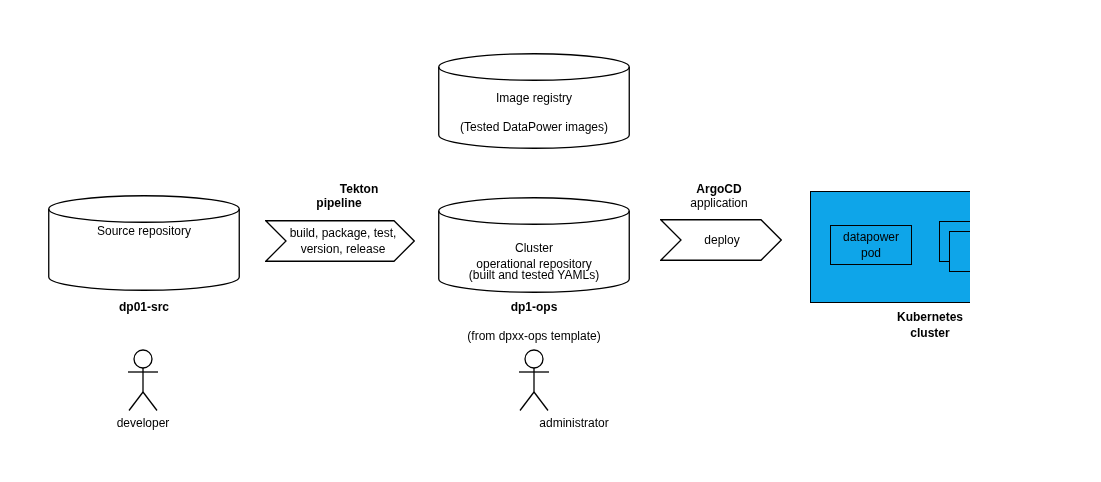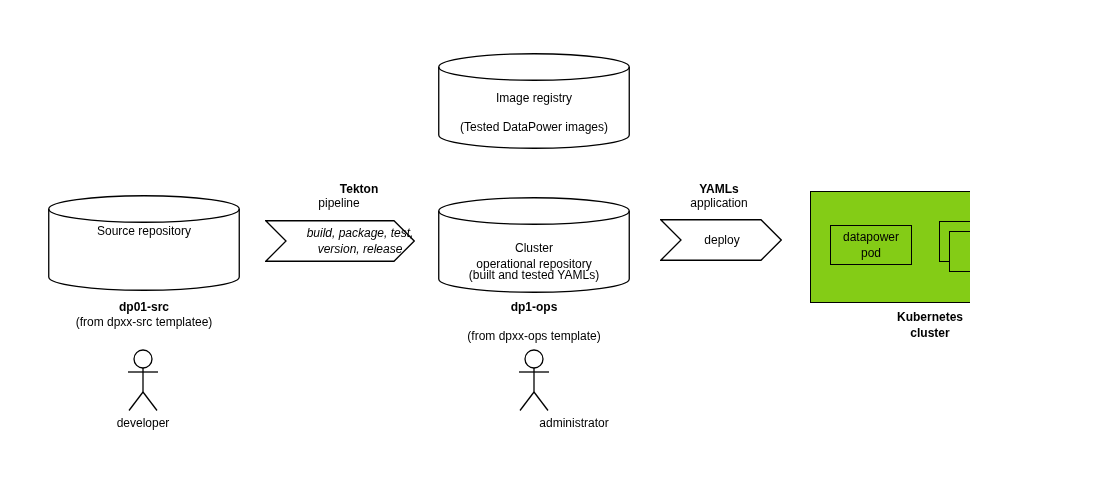--- a/index.html
+++ b/index.html
@@ -26,21 +26,21 @@
     transform: translateX(-50%);
     text-align: center;
     white-space: pre-line;
   }
   .bold {
     font-weight: bold;
   }
   .box {
     position: absolute;
     border: 1.3px solid #000000;
-    background: #84cc16;
+    background: #0ea5e9;
     box-sizing: border-box;
   }
   .box-center {
     display: flex;
     align-items: center;
     justify-content: center;
     text-align: center;
     white-space: pre-line;
   }
 </style>
@@ -59,45 +59,44 @@
   <div class="txt" style="left:534px; top:119px;">(Tested DataPower images)</div>
 
   <div class="shape" style="left:48px; top:195px;">
     <svg width="192" height="96">
       <path d="M 0.75,14 A 95.25,13.25 0 0 1 191.25,14 L 191.25,82 A 95.25,13.25 0 0 1 0.75,82 Z" fill="#ffffff" stroke="#000000" stroke-width="1.3"></path>
       <path d="M 0.75,14 A 95.25,13.25 0 0 0 191.25,14" fill="none" stroke="#000000" stroke-width="1.3"></path>
     </svg>
   </div>
   <div class="txt" style="left:144px; top:223px;text-align:center;">Source repository</div>
   <div class="txt bold" style="left:144px; top:299px;">dp01-src</div>
-  <div class="txt" style="left:144px; top:314px;">(from dpxx-src templatee)</div>
 
   <div class="txt bold" style="left:339px; top:181px;margin-left:20px;">Tekton</div>
-  <div class="txt" style="left:339px; top:195px;">pipeline</div>
+  <div class="txt" style="left:339px; top:195px;font-weight:bold;">pipeline</div>
   <div class="shape" style="left:265px; top:220px;">
     <svg width="150" height="42">
       <polygon points="0.75,0.75 129,0.75 149.25,21 129,41.25 0.75,41.25 21,21" fill="#ffffff" stroke="#000000" stroke-width="1.3"></polygon>
     </svg>
   </div>
-  <div class="txt" style="left:360px; top:225px;font-style:italic;">build, package, test,
+  <div class="txt" style="left:343px; top:225px;">build, package, test,
 version, release</div>
 
   <div class="shape" style="left:438px; top:197px;">
     <svg width="192" height="96">
       <path d="M 0.75,14 A 95.25,13.25 0 0 1 191.25,14 L 191.25,82 A 95.25,13.25 0 0 1 0.75,82 Z" fill="#ffffff" stroke="#000000" stroke-width="1.3"></path>
       <path d="M 0.75,14 A 95.25,13.25 0 0 0 191.25,14" fill="none" stroke="#000000" stroke-width="1.3"></path>
     </svg>
   </div>
   <div class="txt" style="left:534px; top:224px;margin-top:16px;">Cluster
 operational repository</div>
   <div class="txt" style="left:534px; top:267px;">(built and tested YAMLs)</div>
   <div class="txt bold" style="left:534px; top:299px;">dp1-ops</div>
   <div class="txt" style="left:534px; top:328px;">(from dpxx-ops template)</div>
 
-  <div class="txt bold" style="left:719px; top:181px;">YAMLs</div>
+  <div class="txt bold" style="left:719px; top:181px;">ArgoCD</div>
   <div class="txt" style="left:719px; top:195px;">application</div>
   <div class="shape" style="left:660px; top:219px;">
     <svg width="122" height="42">
       <polygon points="0.75,0.75 101,0.75 121.25,21 101,41.25 0.75,41.25 21,21" fill="#ffffff" stroke="#000000" stroke-width="1.3"></polygon>
     </svg>
   </div>
   <div class="txt" style="left:722px; top:232px;">deploy</div>
 
   <div class="box" style="left:810px; top:191px; width:241px; height:112px;"></div>
   <div class="box box-center" style="left:830px; top:225px; width:82px; height:40px;">

